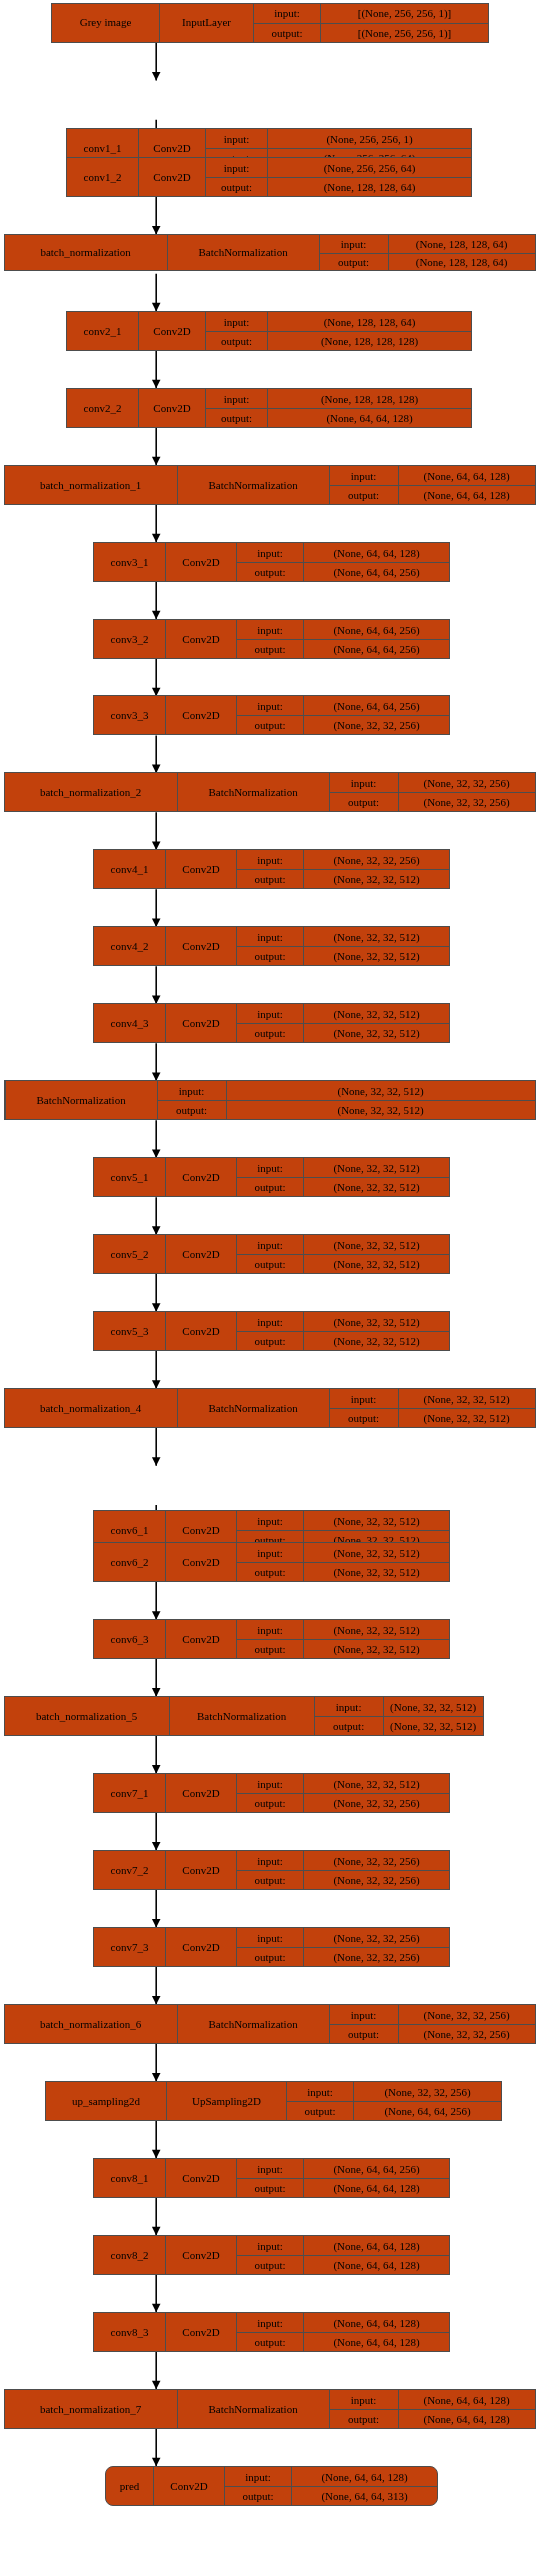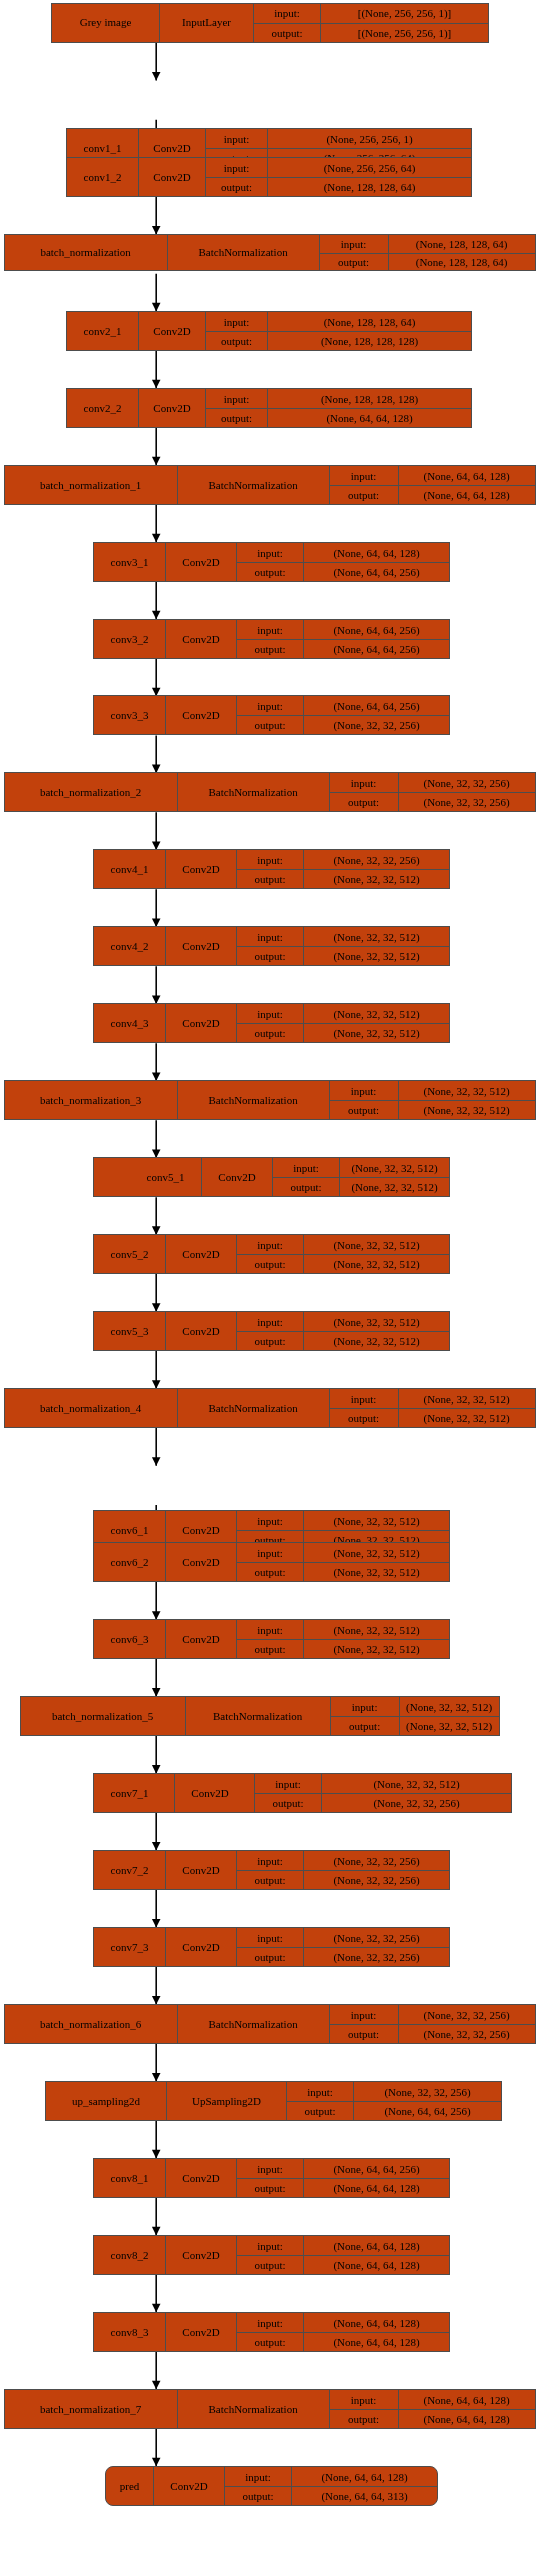--- a/index.html
+++ b/index.html
@@ -341,34 +341,33 @@
             <div class="io-label" style="width: 66px;">input:</div>
             <div class="io-val">(None, 32, 32, 512)</div>
           </div>
           <div class="io-row second">
             <div class="io-label" style="width: 66px;">output:</div>
             <div class="io-val">(None, 32, 32, 512)</div>
           </div>
         </div>
       </div>
       <div class="node" style="left: 3.6px; top: 1080px; width: 532px; height: 40px;">
-        <div class="cell-name" style="width: 172px;">batch_normalization_3</div>
-        <div class="cell-type" style="width: 152px;">BatchNormalization</div>
-        <div class="io">
-          <div class="io-row first">
-            <div class="io-label" style="width: 68px;">input:</div>
-            <div class="io-val">(None, 32, 32, 512)</div>
-          </div>
-          <div class="io-row second">
-            <div class="io-label" style="width: 68px;">output:</div>
-            <div class="io-val">(None, 32, 32, 512)</div>
-          </div>
-        </div>
-      </div>
-      <div class="node" style="left: 93px; top: 1157px; width: 357px; height: 40px; padding-left: 36px;">
+        <div class="cell-type" style="width: 152px;">BatchNormalization</div>
+        <div class="io">
+          <div class="io-row first">
+            <div class="io-label" style="width: 68px;">input:</div>
+            <div class="io-val">(None, 32, 32, 512)</div>
+          </div>
+          <div class="io-row second">
+            <div class="io-label" style="width: 68px;">output:</div>
+            <div class="io-val">(None, 32, 32, 512)</div>
+          </div>
+        </div>
+      </div>
+      <div class="node" style="left: 93px; top: 1157px; width: 357px; height: 40px;">
         <div class="cell-name" style="width: 71px;">conv5_1</div>
         <div class="cell-type" style="width: 71px;">Conv2D</div>
         <div class="io">
           <div class="io-row first">
             <div class="io-label" style="width: 66px;">input:</div>
             <div class="io-val">(None, 32, 32, 512)</div>
           </div>
           <div class="io-row second">
             <div class="io-label" style="width: 66px;">output:</div>
             <div class="io-val">(None, 32, 32, 512)</div>
@@ -452,35 +451,35 @@
           <div class="io-row first">
             <div class="io-label" style="width: 66px;">input:</div>
             <div class="io-val">(None, 32, 32, 512)</div>
           </div>
           <div class="io-row second">
             <div class="io-label" style="width: 66px;">output:</div>
             <div class="io-val">(None, 32, 32, 512)</div>
           </div>
         </div>
       </div>
-      <div class="node" style="left: 3.6px; top: 1696px; width: 480px; height: 40px; margin-left: 16px;">
+      <div class="node" style="left: 3.6px; top: 1696px; width: 480px; height: 40px;">
         <div class="cell-name" style="width: 172px;">batch_normalization_5</div>
         <div class="cell-type" style="width: 152px;">BatchNormalization</div>
         <div class="io">
           <div class="io-row first">
             <div class="io-label" style="width: 68px;">input:</div>
             <div class="io-val">(None, 32, 32, 512)</div>
           </div>
           <div class="io-row second">
             <div class="io-label" style="width: 68px;">output:</div>
             <div class="io-val">(None, 32, 32, 512)</div>
           </div>
         </div>
       </div>
-      <div class="node" style="left: 93px; top: 1773px; width: 419px; height: 40px; gap: 9px;">
+      <div class="node" style="left: 93px; top: 1773px; width: 357px; height: 40px;">
         <div class="cell-name" style="width: 71px;">conv7_1</div>
         <div class="cell-type" style="width: 71px;">Conv2D</div>
         <div class="io">
           <div class="io-row first">
             <div class="io-label" style="width: 66px;">input:</div>
             <div class="io-val">(None, 32, 32, 512)</div>
           </div>
           <div class="io-row second">
             <div class="io-label" style="width: 66px;">output:</div>
             <div class="io-val">(None, 32, 32, 256)</div>

